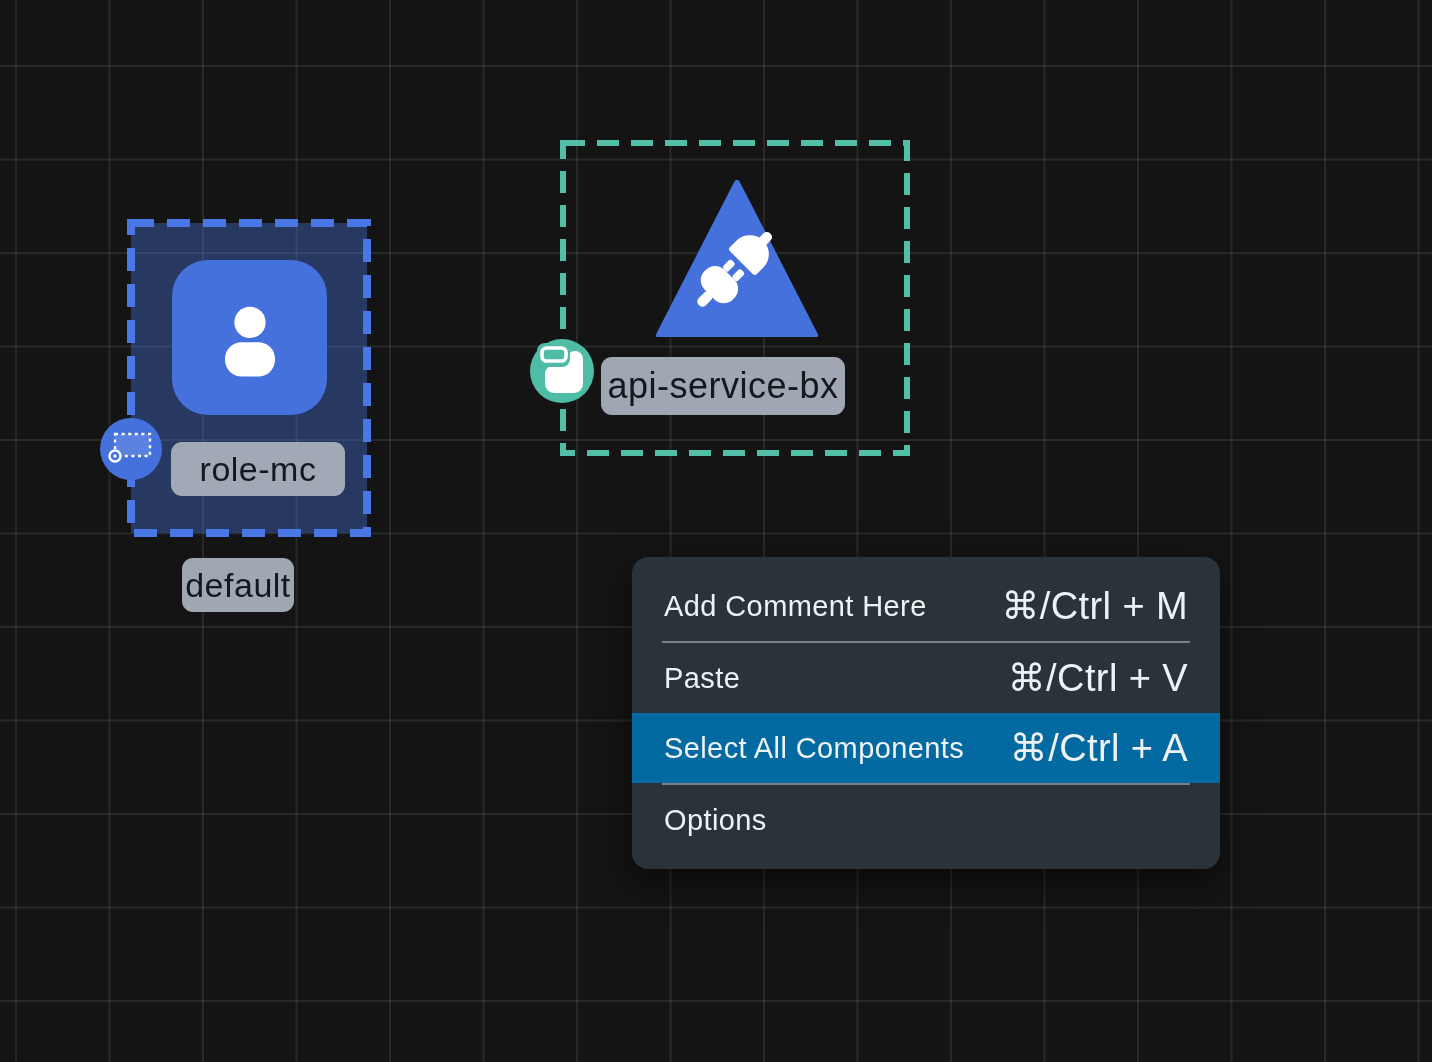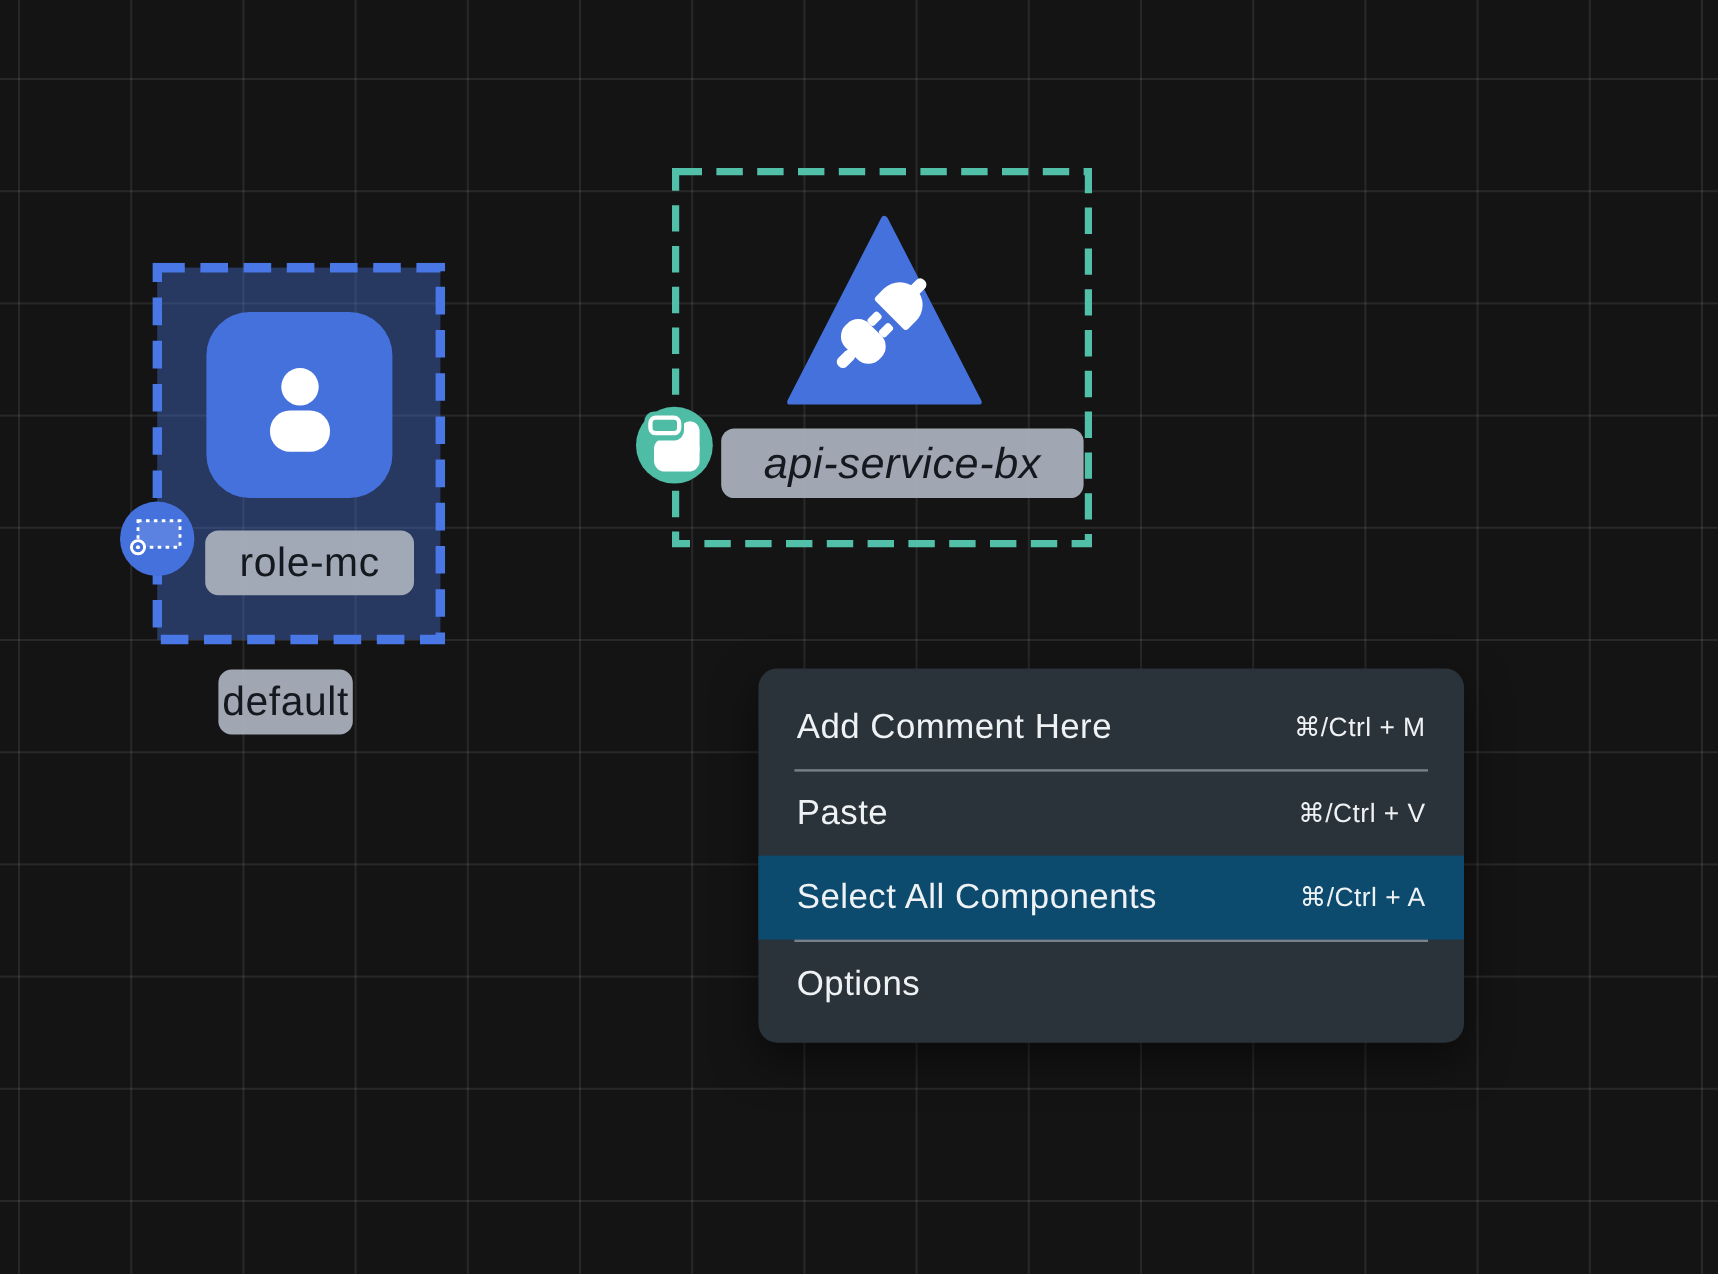--- a/index.html
+++ b/index.html
@@ -29,21 +29,21 @@
   
   .tag {
     background:rgba(168,174,185,0.96);
     color:#14191f;
     border-radius:11px;
     display:flex; align-items:center; justify-content:center;
     font-size:34px; letter-spacing:0.5px;
     white-space:nowrap;
   }
   .tag.role   { left:171px; top:442px; width:174px; height:54px; }
-  .tag.api    { left:601px; top:357px; width:302px; height:58px; font-size:36px;font-style:italic; }
+  .tag.api    { left:601px; top:357px; width:244px; height:58px; font-size:36px; }
   .tag.def    { left:182px; top:558px; width:112px; height:54px; }
 
   
   .badge {
     border-radius:50%;
     display:flex; align-items:center; justify-content:center;
   }
   .badge.blue { left:100px; top:418px; width:62px; height:62px; background:#4571dd; }
   .badge.teal { left:530px; top:339px; width:64px; height:64px; background:#4fbca6; }
 
@@ -56,22 +56,22 @@
     box-shadow:0 14px 36px rgba(0,0,0,0.5);
     color:#eff2f4;
   }
   .menu-item {
     height:70px; padding:0 32px;
     display:flex; align-items:center; justify-content:space-between;
     font-size:29px; letter-spacing:0.4px;
     cursor:default;
     gap:44px;
   }
-  .menu-item.highlight { background:#0c4a6e; }
-  .menu-item .shortcut { font-size:22px; color:#eff2f4; }
+  .menu-item.highlight { background:#0369a1; }
+  .menu-item .shortcut { font-size:38px; color:#eff2f4; }
   .menu-divider { height:2px; background:rgba(197,207,215,0.5); margin:0 30px; }
 
   svg { display:block; }
 </style>
 </head>
 <body>
 
 <div class="canvas">
 
   <svg class="abs" style="left:127px; top:219px;" width="244" height="318">

